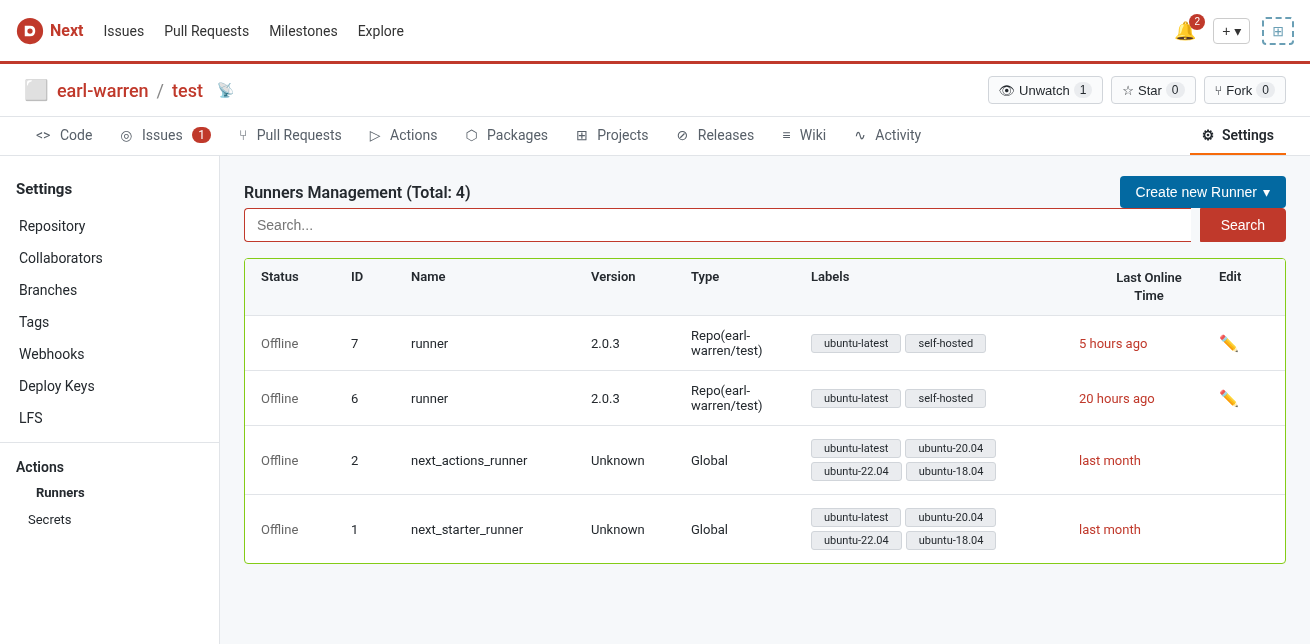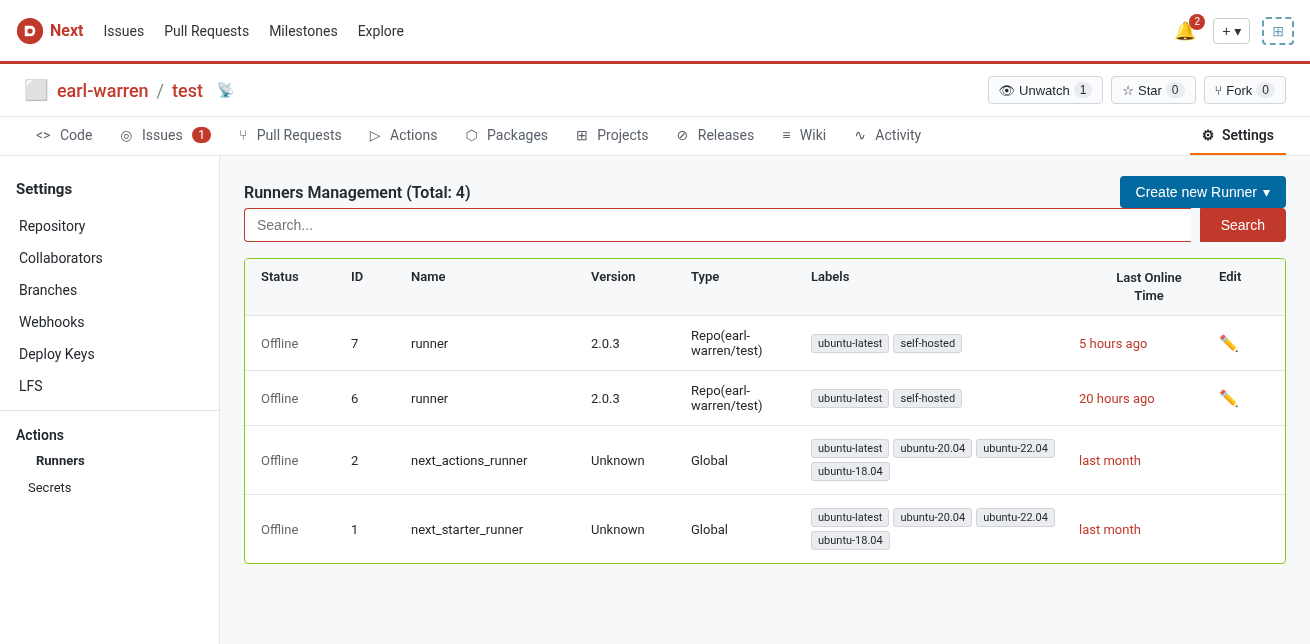--- a/index.html
+++ b/index.html
@@ -298,21 +298,21 @@
     }
     .table-row:last-child { border-bottom: none; }
     .status-offline {
       color: #666;
     }
     .label-chip {
       display: inline-block;
       background: #eaecef;
       border: 1px solid #d1d5da;
       border-radius: 3px;
-      padding: 2px 6px;
+      padding: 2px 12px;
       font-size: 11px;
       margin: 1px 2px 1px 0;
       color: #24292e;
     }
     .labels-cell {
       display: flex;
       flex-wrap: wrap;
       gap: 2px;
     }
     .edit-icon {
@@ -403,20 +403,21 @@
   </div>
 </div>
 
 <div class="main-layout">
 
   <aside class="sidebar">
     <div class="sidebar-title">Settings</div>
     <a class="sidebar-item">Repository</a>
     <a class="sidebar-item">Collaborators</a>
     <a class="sidebar-item">Branches</a>
+    <a class="sidebar-item">Tags</a>
     <a class="sidebar-item">Webhooks</a>
     <a class="sidebar-item">Deploy Keys</a>
     <a class="sidebar-item">LFS</a>
     <div class="sidebar-divider"></div>
     <div class="sidebar-section-title">Actions</div>
     <a class="sidebar-sub-item active">Runners</a>
     <a class="sidebar-sub-item">Secrets</a>
   </aside>
 
   <main class="content">

